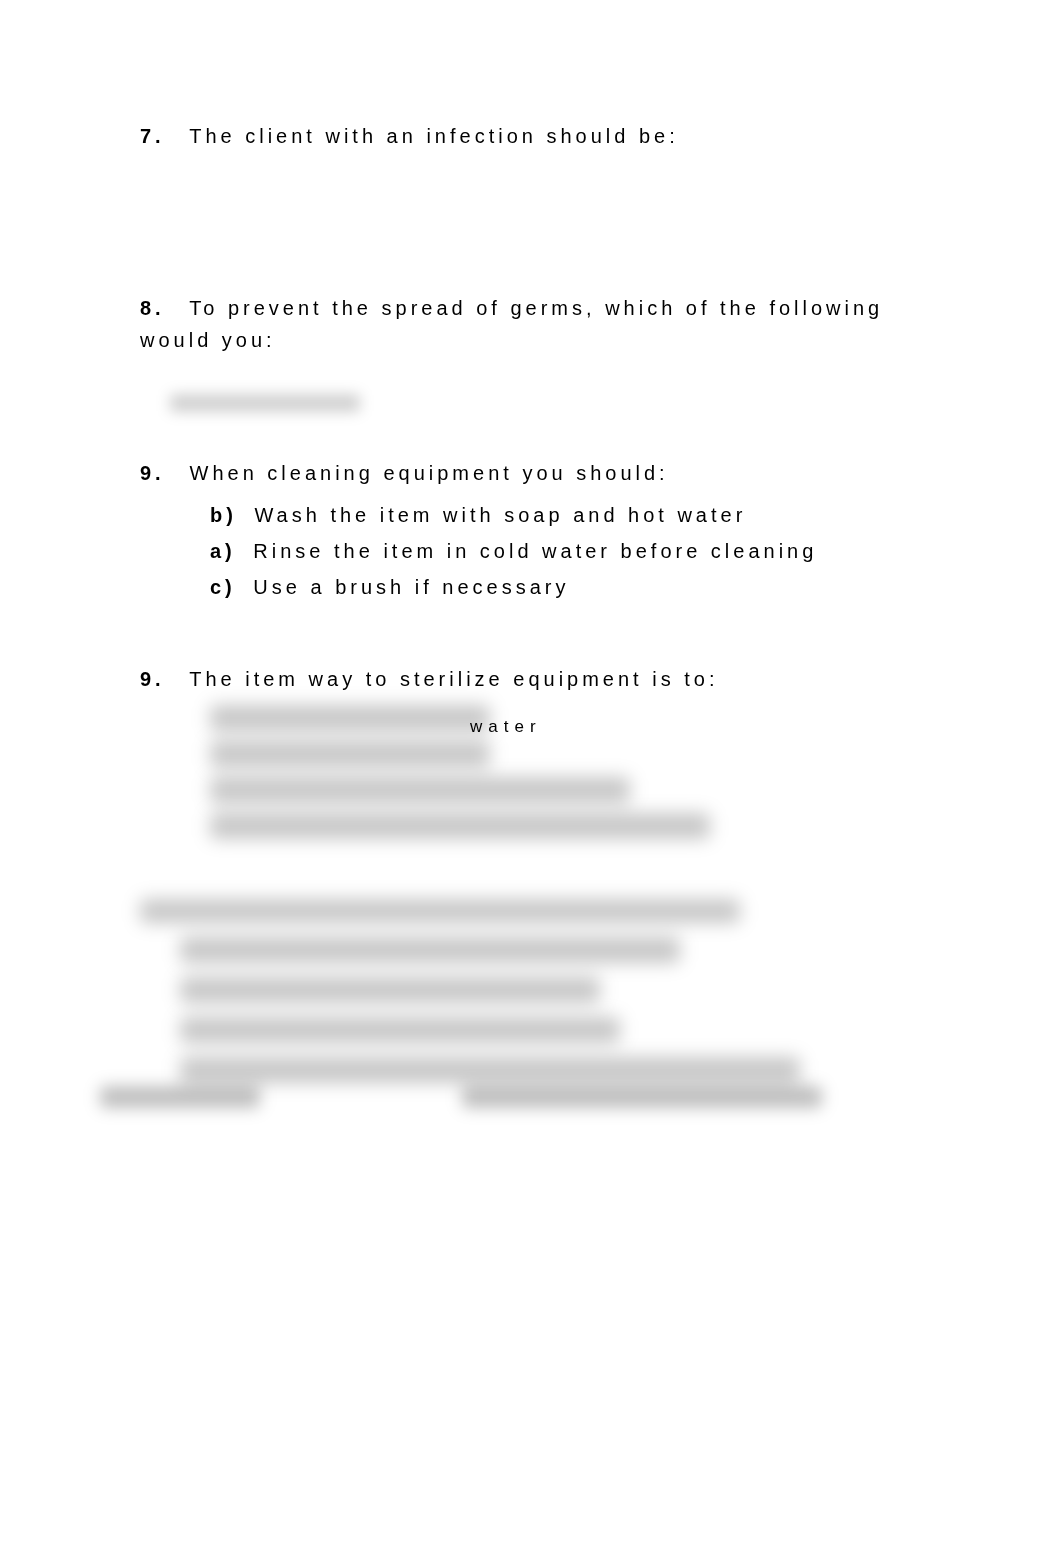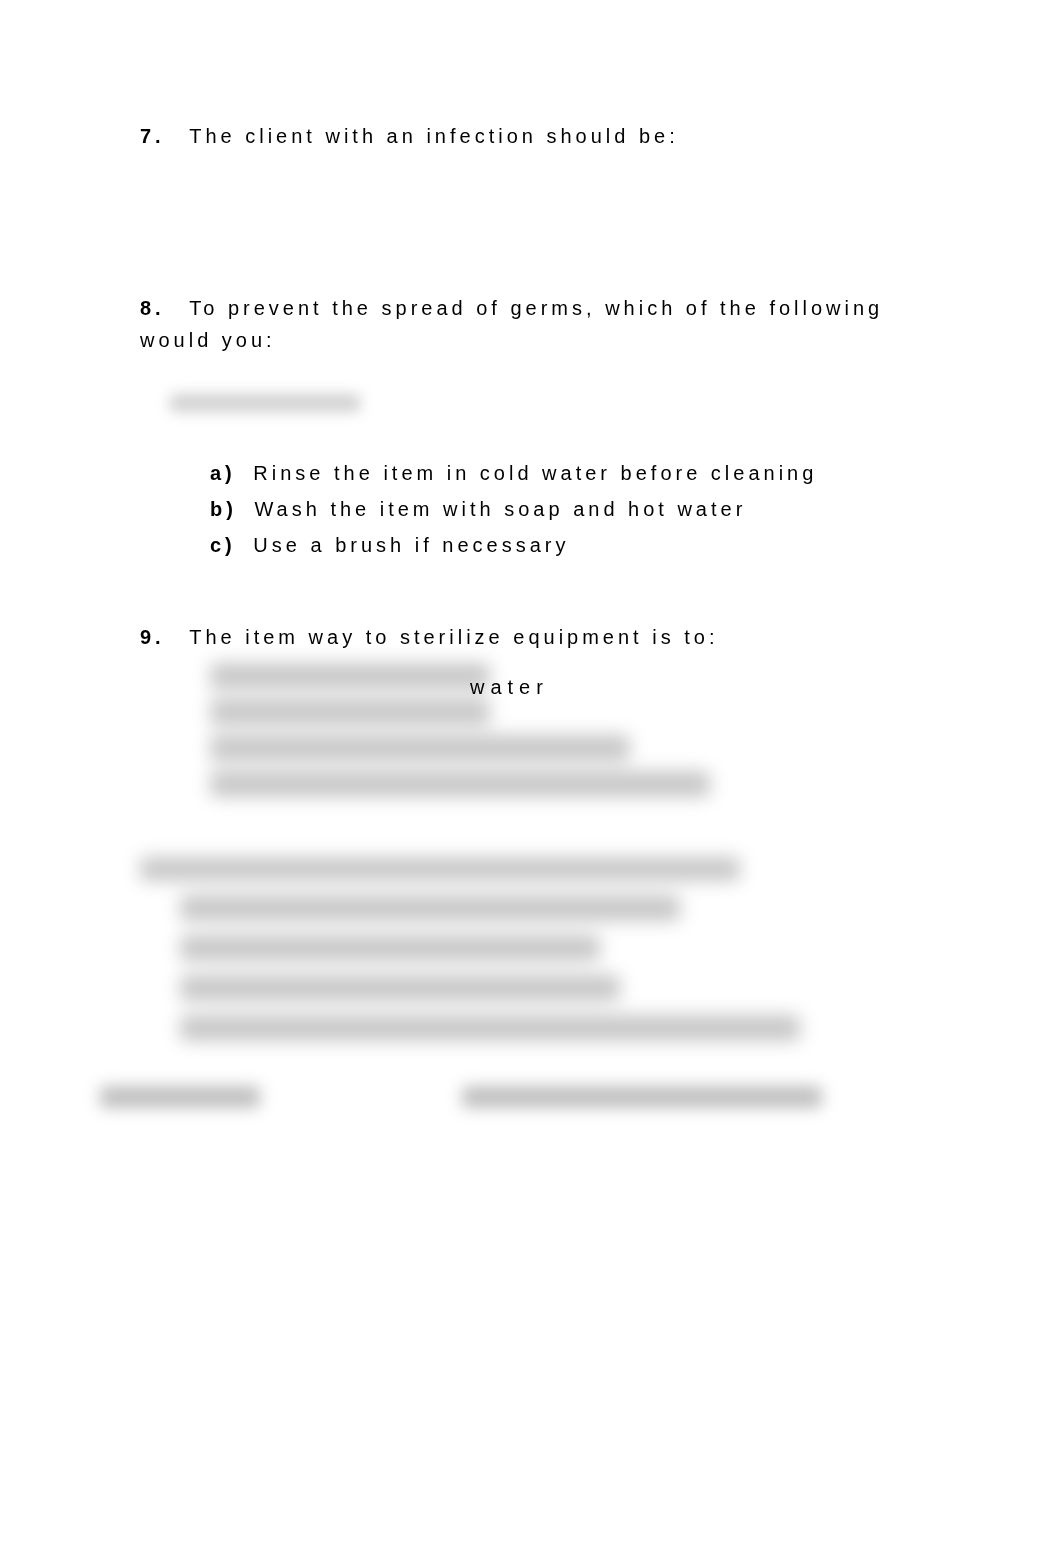--- a/index.html
+++ b/index.html
@@ -116,21 +116,21 @@
 
   
   .float-word {
     position: relative;
   }
   .float-word .overlay {
     position: absolute;
     left: 260px;
     top: -28px;
     letter-spacing: 6px;
-    font-size: 20px;
+    font-size: 17px;
     color: #000;
     background: transparent;
   }
 </style>
 </head>
 <body>
 
 <div class="page">
   <div class="content">
 
@@ -140,28 +140,32 @@
     </div>
 
     <div id="q8" class="qblock">
       <span class="qnum">8.</span>
       <span class="qtext">To prevent the spread of germs, which of the following would you:</span>
     </div>
 
     <div class="mid-blur"></div>
 
     <div id="q9" class="qblock">
+      <div>
+        <span class="qnum">9.</span>
+        <span class="qtext">When cleaning equipment you should:</span>
+      </div>
       <div class="opts">
+        <div class="opt">
+          <span class="opt-letter">b)</span>
+          <span>Wash the item with soap and hot water</span>
+        </div>
         <div class="opt">
           <span class="opt-letter">a)</span>
           <span>Rinse the item in cold water before cleaning</span>
-        </div>
-        <div class="opt">
-          <span class="opt-letter">b)</span>
-          <span>Wash the item with soap and hot water</span>
         </div>
         <div class="opt">
           <span class="opt-letter">c)</span>
           <span>Use a brush if necessary</span>
         </div>
       </div>
     </div>
 
     <div id="q10" class="qblock">
       <div>

